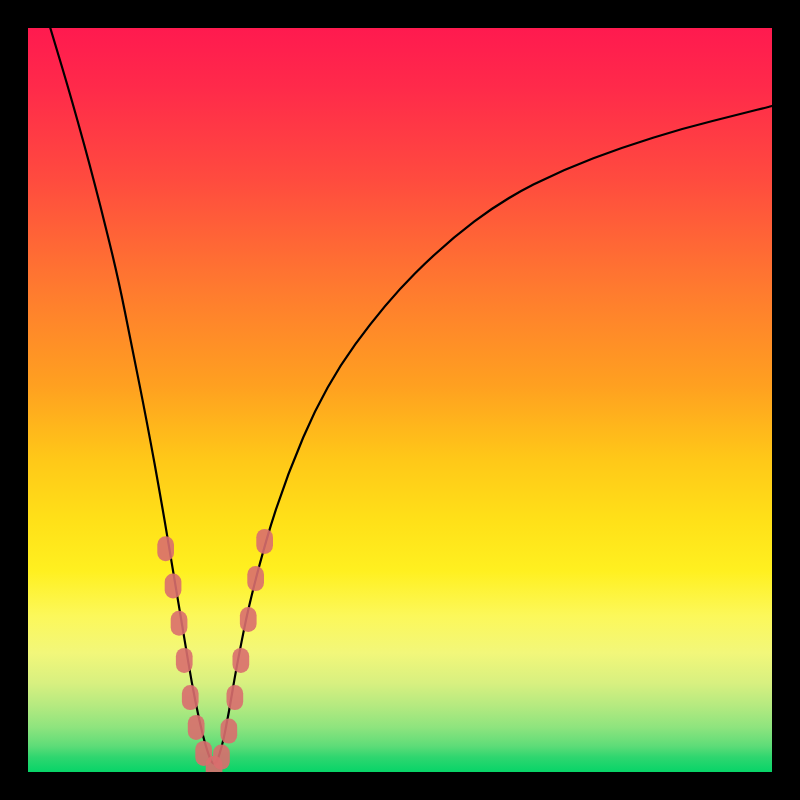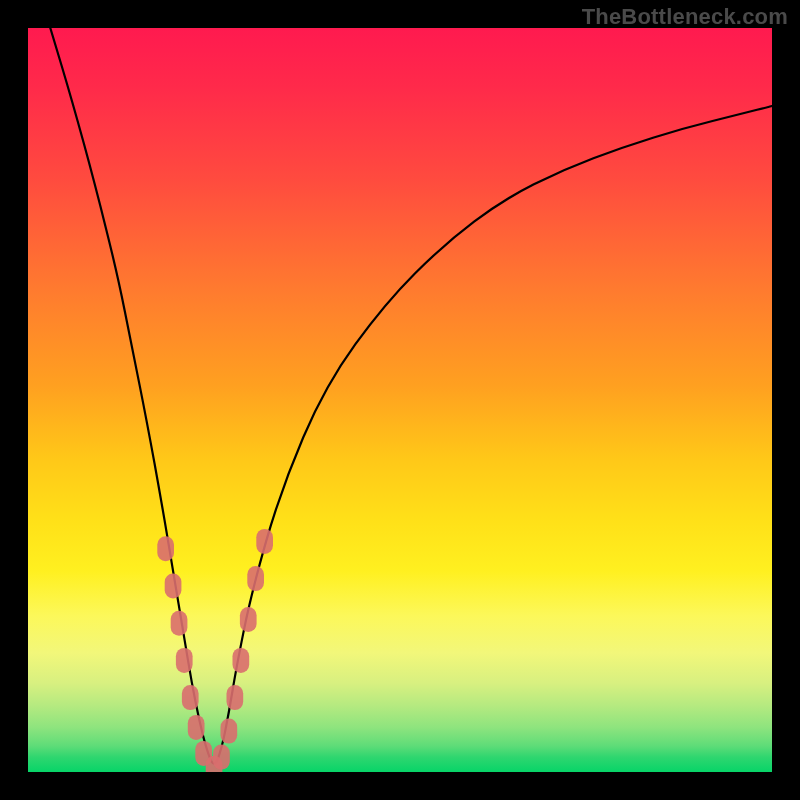--- a/index.html
+++ b/index.html
@@ -69,21 +69,20 @@
   }
   .marker {
     fill: #d96e6e;
     opacity: 0.9;
   }
 </style>
 </head>
 <body>
 
 <div class="frame">
-  <div class="watermark">TheBottleneck.com</div>
 
   <div class="plot-area">
     <svg class="plot-svg" viewBox="0 0 744 744" preserveAspectRatio="none">
       <path id="curve-path" class="curve" d="M 22.3 0.0 Q 22.3 0.0 33.5 37.2 Q 44.6 74.4 55.8 115.3 Q 67.0 156.2 78.1 200.9 Q 89.3 245.5 96.7 282.7 Q 104.2 319.9 111.6 357.1 Q 119.0 394.3 126.5 435.2 Q 133.9 476.2 139.5 509.6 Q 145.1 543.1 150.7 576.6 Q 156.2 610.1 160.0 632.4 Q 163.7 654.7 167.4 673.3 Q 171.1 691.9 174.8 706.8 Q 178.6 721.7 182.3 731.0 Q 186.0 740.3 189.7 731.0 Q 193.4 721.7 197.2 703.1 Q 200.9 684.5 204.6 662.2 Q 208.3 639.8 215.8 602.6 Q 223.2 565.4 238.1 513.4 Q 253.0 461.3 275.3 409.2 Q 297.6 357.1 327.4 316.2 Q 357.1 275.3 386.9 245.5 Q 416.6 215.8 446.4 193.4 Q 476.2 171.1 505.9 156.2 Q 535.7 141.4 565.4 130.2 Q 595.2 119.0 625.0 109.7 Q 654.7 100.4 684.5 93.0 Q 714.2 85.6 729.1 81.8 T 744.0 78.1"></path>
       <g id="markers-group">
           <rect x="129.3" y="508.3" width="16.7" height="25.0" rx="8.3" class="marker"></rect>
           <rect x="136.7" y="545.5" width="16.7" height="25.0" rx="8.3" class="marker"></rect>
           <rect x="142.7" y="582.7" width="16.7" height="25.0" rx="8.3" class="marker"></rect>
           <rect x="147.9" y="619.9" width="16.7" height="25.0" rx="8.3" class="marker"></rect>
           <rect x="153.9" y="657.1" width="16.7" height="25.0" rx="8.3" class="marker"></rect>

